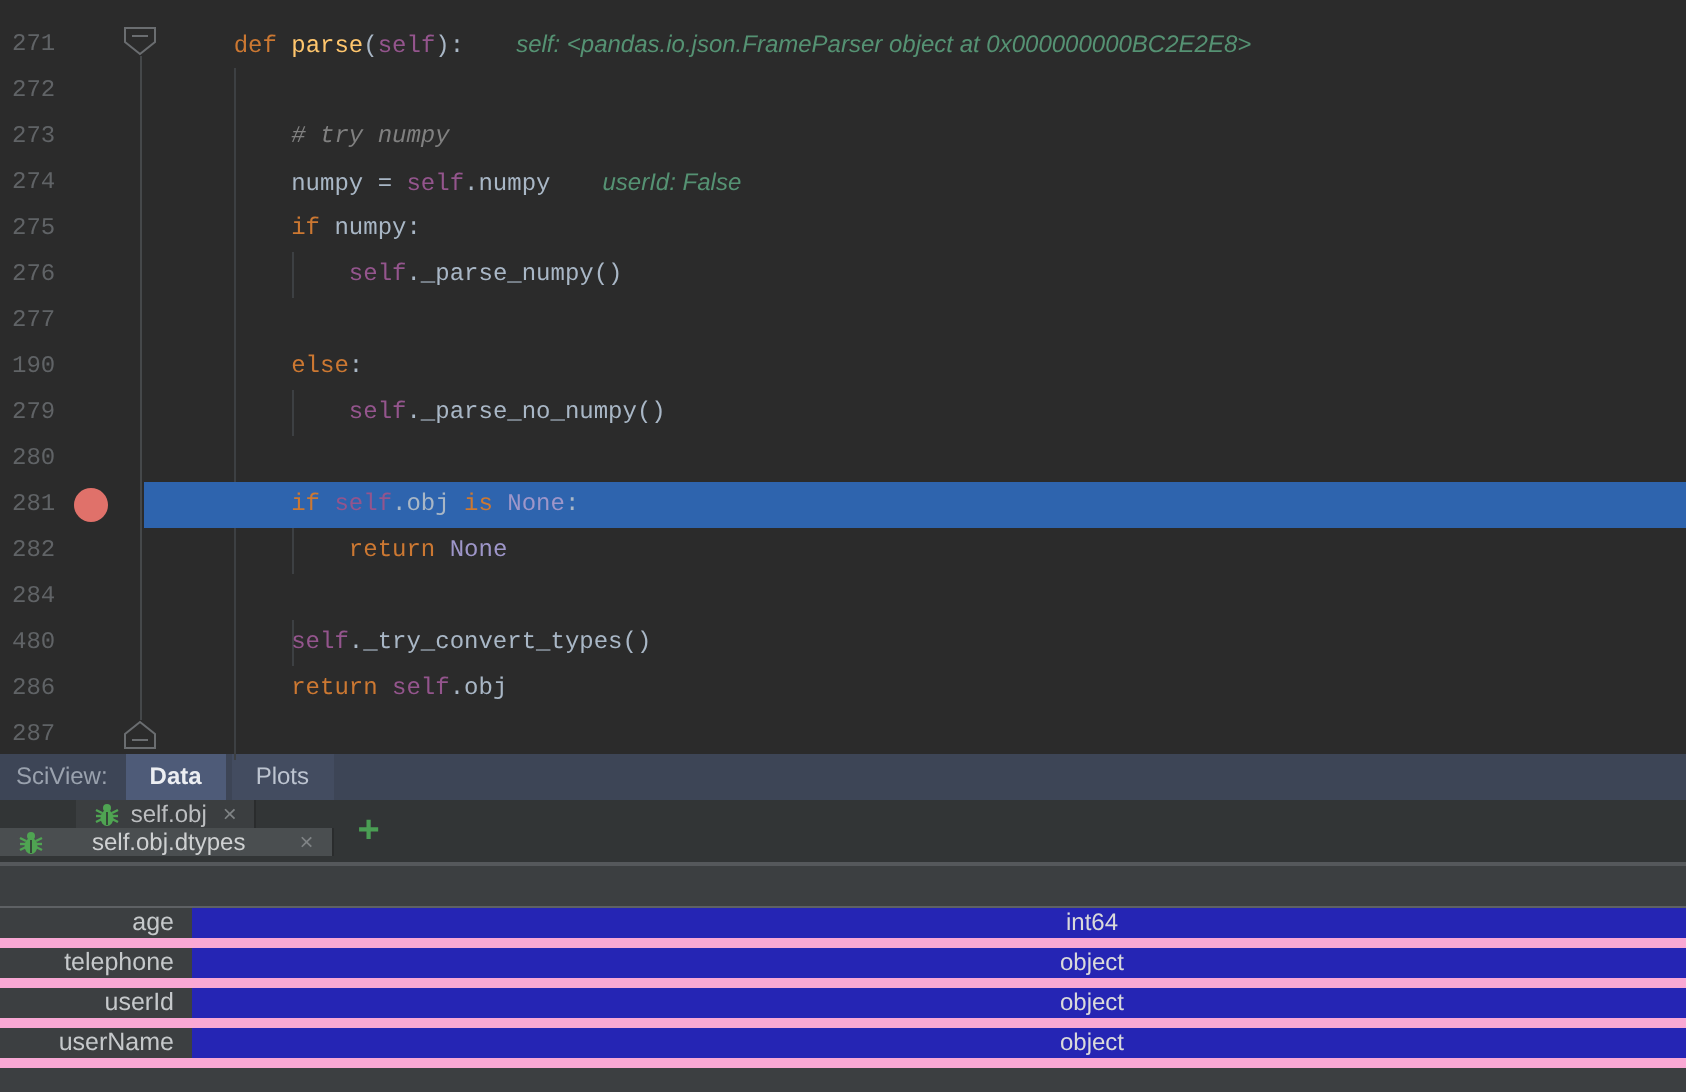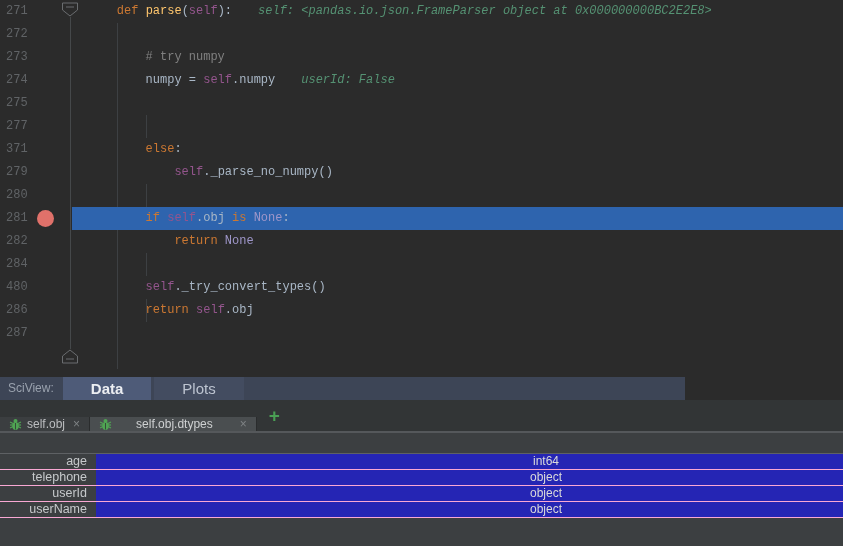--- a/index.html
+++ b/index.html
@@ -1,77 +1,78 @@
 <!DOCTYPE html>
 <html><head>
 <meta charset="utf-8">
 <style>
   html,body{margin:0;padding:0;background:#1e1e1e;}
   #app{position:relative;width:843px;height:546px;overflow:hidden;background:#2b2b2b;
        font-family:"Liberation Sans",sans-serif;-webkit-font-smoothing:antialiased;}
 
   
-  #editor{position:absolute;left:0;top:0;width:843px;height:377px;overflow:hidden;background:#2b2b2b;}
+  #editor{position:absolute;left:0;top:11px;width:843px;height:377px;overflow:hidden;background:#2b2b2b;}
   .erow{position:relative;height:23px;white-space:nowrap;z-index:2;}
   .erow.exec{background:linear-gradient(90deg, rgba(0,0,0,0) 0px, rgba(0,0,0,0) 72px, #2e64ae 72px);}
   .ln{position:absolute;left:6px;top:0;width:40px;line-height:23px;
       font-family:"Liberation Mono",monospace;font-size:12px;color:#606366;}
   .bp{position:absolute;left:37px;top:3px;width:17px;height:17px;border-radius:50%;background:#e0716a;}
   .ct{display:inline-block;margin:0 0 0 88px;padding:0;line-height:23px;
       font-family:"Liberation Mono",monospace;font-size:12px;color:#a9b7c6;white-space:pre;}
-  .hint{display:inline-block;margin-left:26px;line-height:23px;font-family:Liberation Mono, monospace;
+  .hint{display:inline-block;margin-left:26px;line-height:23px;font-family:Liberation Sans, sans-serif;
         font-size:12px;font-style:italic;color:#559273;white-space:pre;}
   .c-kw{color:#cc7832;} .c-fn{color:#ffc66d;} .c-self{color:#94558d;text-align:center;}
-  .c-txt{color:#a9b7c6;} .c-com{color:#808080;} .c-none{color:#9e96c9;}
+  .c-txt{color:#a9b7c6;} .c-com{color:#808080;font-style:italic;} .c-none{color:#9e96c9;}
   .c-brace{color:#ffef28;background:#3a514a;font-weight:bold;}
 
   .guide{position:absolute;width:1px;background:#3d4043;z-index:1;}
   #fold-line{position:absolute;left:70px;top:17px;width:1px;height:332px;background:#45484a;z-index:1;}
   .fold-marker{position:absolute;left:61px;z-index:3;}
 
   
-  #sv-bar{position:absolute;left:0;top:377px;width:685px;height:23px;background:#3d4556;
+  #sv-bar{position:absolute;left:0;top:377px;width:843px;height:23px;background:#3d4556;
           display:flex;align-items:center;}
   #sv-label{line-height:23px;padding:0 9px 0 8px;font-size:12px;color:#9aa2ae;}
-  .sv-tab{line-height:23px;padding:0 28px;font-size:15px;color:#bdc4d0;background:#434c60;margin-right:3px;cursor:default;}
+  .sv-tab{line-height:23px;padding:0 12px;font-size:12px;color:#bdc4d0;background:#434c60;margin-right:3px;cursor:default;}
   .sv-tab.sel{background:#4e5b78;color:#eceef2;font-weight:bold;}
 
   
   #tab-strip{position:absolute;left:0;top:400px;width:843px;height:31px;background:#323536;
              display:flex;align-items:stretch;}
   .ed-tab{display:flex;align-items:center;padding:0 9px;background:#3b3e40;border-right:1px solid #2a2c2d;
           font-size:12px;color:#bcbec0;}
   .ed-tab.sel{background:#4a4e50;color:#cfd1d2;gap:19px;}
   .ed-tab .x{margin-left:8px;color:#7f8385;font-size:12px;line-height:12px;}
   .bug{width:13px;height:13px;margin-right:5px;flex:0 0 auto;}
   #add-tab{align-self:center;margin-left:12px;color:#4a9e54;font-size:19px;font-weight:bold;line-height:19px;}
 
   
   #tpanel{position:absolute;left:0;top:431px;width:843px;height:115px;box-sizing:border-box;
           background:#3c3f41;border-top:2px solid #55585b;overflow:hidden;}
   #dtable{margin-top:20px;border-top:1px solid #5e6164;}
-  .trow{display:flex;height:15px;border-bottom:1px solid #f9a8d4;}
+  .trow{display:flex;height:15px;border-bottom:5px solid #f9a8d4;}
   .rlabel{flex:0 0 96px;box-sizing:border-box;padding-right:9px;text-align:right;
           font-size:12.5px;line-height:15px;color:#c6c9cb;background:#3c3f41;}
   .rvalue{flex:0 0 900px;background:#2525b4;text-align:center;font-size:12px;line-height:15px;color:#dadada;}
 </style>
 </head>
 <body>
 
 <div id="app">
 
   <div id="editor">
     <div id="editor-lines">
         <div class="erow"><span class="ln">271</span><pre class="ct">    <span class="c-kw">def </span><span class="c-fn">parse</span><span class="c-txt">(</span><span class="c-self">self</span><span class="c-txt">):</span></pre><span class="hint">self: &lt;pandas.io.json.FrameParser object at 0x000000000BC2E2E8&gt;</span></div>
         <div class="erow"><span class="ln">272</span><pre class="ct"></pre></div>
         <div class="erow"><span class="ln">273</span><pre class="ct">        <span class="c-com"># try numpy</span></pre></div>
         <div class="erow"><span class="ln">274</span><pre class="ct">        <span class="c-txt">numpy = </span><span class="c-self">self</span><span class="c-txt">.numpy</span></pre><span class="hint">userId: False</span></div>
-        <div class="erow"><span class="ln">275</span></div>
+        <div class="erow"><span class="ln">275</span><pre class="ct">        <span class="c-kw">if</span><span class="c-txt"> numpy:</span></pre></div>
+        <div class="erow"><span class="ln">276</span><pre class="ct">            <span class="c-self">self</span><span class="c-txt">._parse_numpy()</span></pre></div>
         <div class="erow"><span class="ln">277</span><pre class="ct"></pre></div>
-        <div class="erow"><span class="ln">371</span><pre class="ct">        <span class="c-kw">else</span><span class="c-txt">:</span></pre></div>
+        <div class="erow"><span class="ln">190</span><pre class="ct">        <span class="c-kw">else</span><span class="c-txt">:</span></pre></div>
         <div class="erow"><span class="ln">279</span><pre class="ct">            <span class="c-self">self</span><span class="c-txt">._parse_no_numpy()</span></pre></div>
         <div class="erow"><span class="ln">280</span><pre class="ct"></pre></div>
         <div class="erow exec"><span class="ln">281</span><span class="bp"></span><pre class="ct">        <span class="c-kw">if</span><span class="c-txt"> </span><span class="c-self">self</span><span class="c-txt">.obj </span><span class="c-kw">is</span><span class="c-txt"> </span><span class="c-none">None</span><span class="c-txt">:</span></pre></div>
         <div class="erow"><span class="ln">282</span><pre class="ct">            <span class="c-kw">return</span><span class="c-txt"> </span><span class="c-none">None</span></pre></div>
         <div class="erow"><span class="ln">284</span></div>
         <div class="erow"><span class="ln">480</span><pre class="ct">        <span class="c-self">self</span><span class="c-txt">._try_convert_types()</span></pre></div>
         <div class="erow"><span class="ln">286</span><pre class="ct">        <span class="c-kw">return</span><span class="c-txt"> </span><span class="c-self">self</span><span class="c-txt">.obj</span></pre></div>
         <div class="erow"><span class="ln">287</span><pre class="ct"></pre></div>
       </div>
 
@@ -94,21 +95,21 @@
 
   <div id="sv-bar">
     <span id="sv-label">SciView:</span>
     <span id="sv-tabs" style="display:flex;align-items:stretch;">
         <span class="sv-tab sel">Data</span>
         <span class="sv-tab">Plots</span>
       </span>
   </div>
 
   <div id="tab-strip">
-    <span id="ed-tabs" style="display:flex;align-items:flex-end;">
+    <span id="ed-tabs" style="display:flex;align-items:center;flex-direction:column;">
         <span class="ed-tab">
           <svg class="bug" viewBox="0 0 13 13">
             <line x1="1" y1="4" x2="4" y2="5.5" stroke="#4fa452" stroke-width="1.2"></line>
             <line x1="1" y1="7" x2="4" y2="7" stroke="#4fa452" stroke-width="1.2"></line>
             <line x1="1" y1="10" x2="4" y2="8.5" stroke="#4fa452" stroke-width="1.2"></line>
             <line x1="12" y1="4" x2="9" y2="5.5" stroke="#4fa452" stroke-width="1.2"></line>
             <line x1="12" y1="7" x2="9" y2="7" stroke="#4fa452" stroke-width="1.2"></line>
             <line x1="12" y1="10" x2="9" y2="8.5" stroke="#4fa452" stroke-width="1.2"></line>
             <circle cx="6.5" cy="3" r="2" fill="#4fa452"></circle>
             <ellipse cx="6.5" cy="8" rx="3.2" ry="4" fill="#4fa452"></ellipse>

